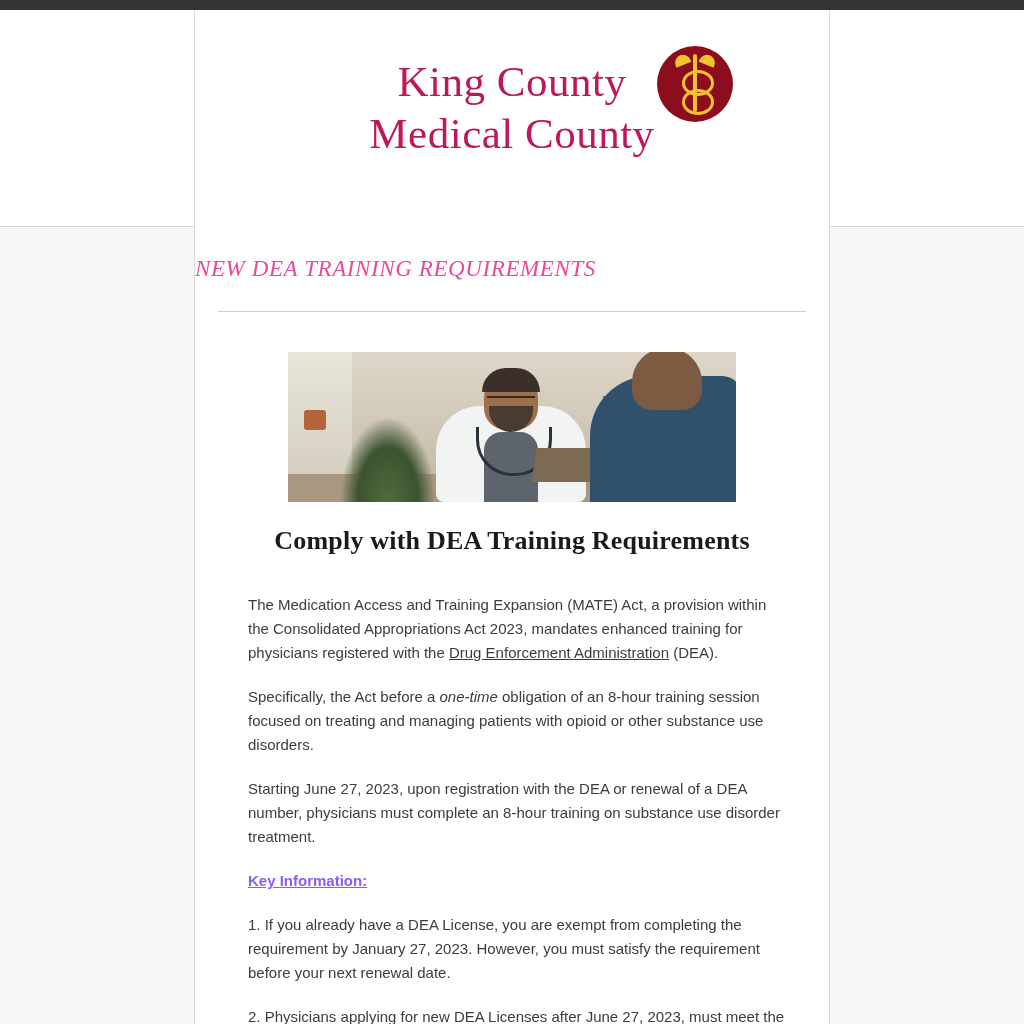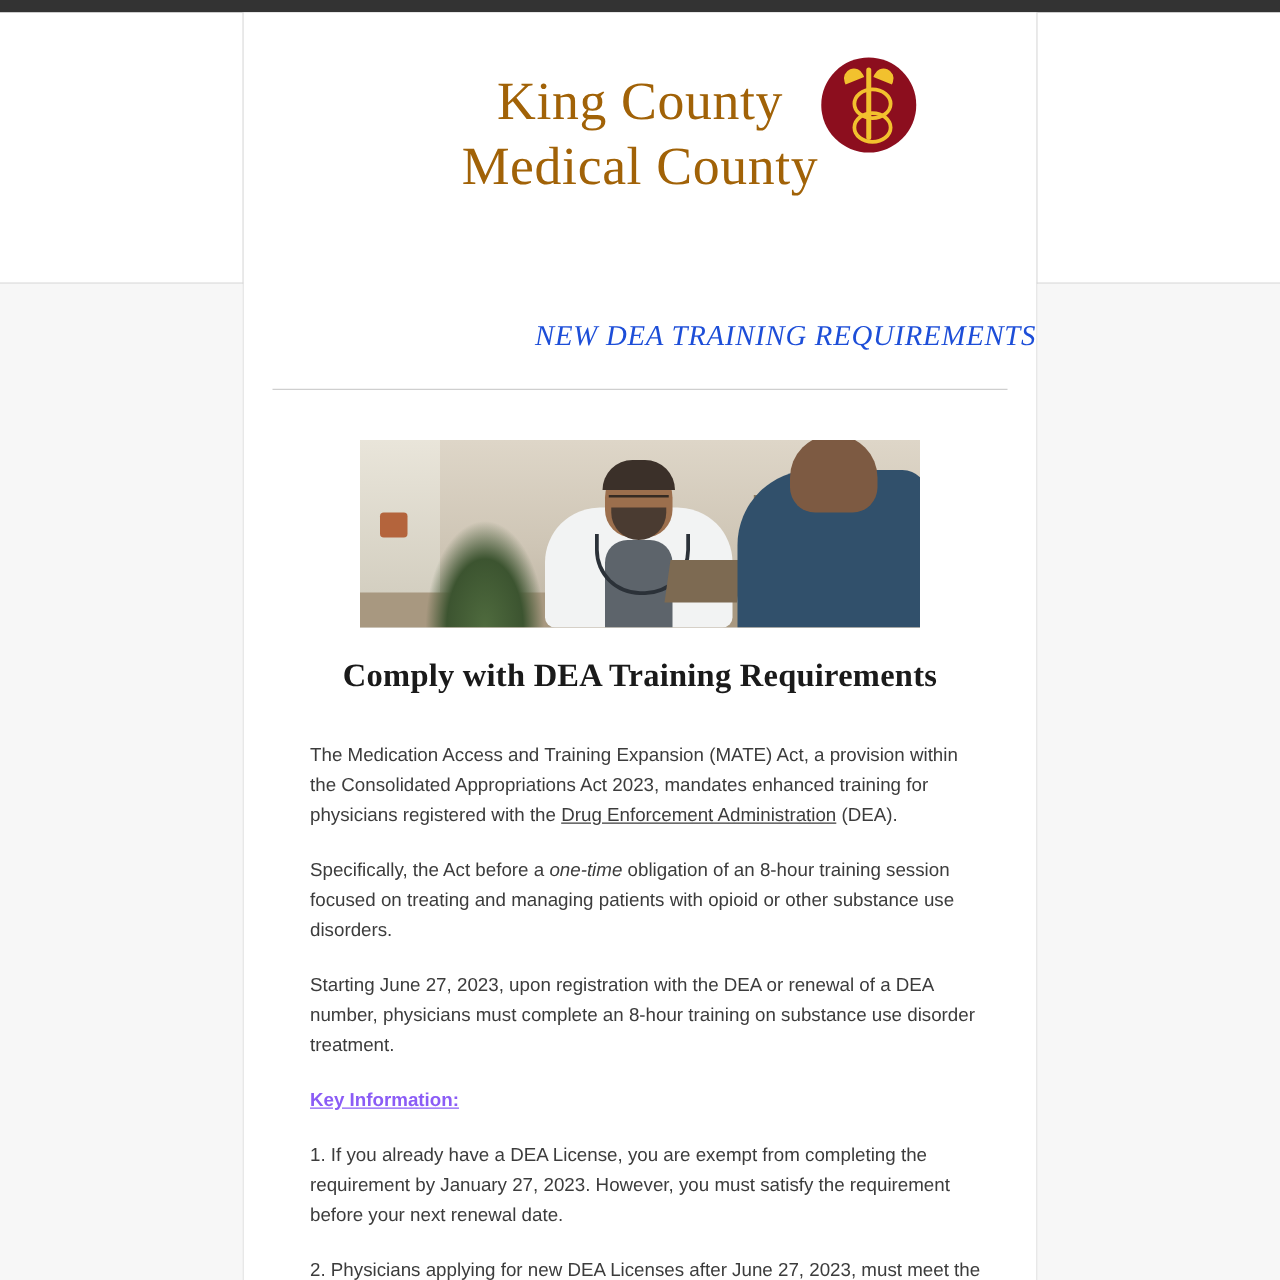--- a/index.html
+++ b/index.html
@@ -84,21 +84,21 @@
     position: absolute;
     left: 0; right: 0;
     top: 46px;
     text-align: center;
   }
   .logo-text {
     display: inline-block;
     font-family: "Liberation Serif", serif;
     font-size: 43px;
     line-height: 52px;
-    color: #a16207;
+    color: #be185d;
     letter-spacing: 0.5px;
     text-align: center;
     position: relative;
   }
   .logo-line {
     white-space: nowrap;
   }
   .logo-emblem {
     position: absolute;
     right: -78px;
@@ -137,26 +137,26 @@
     height: 20px;
     border: 3px solid #f2c12e;
     border-radius: 50%;
     background: transparent;
   }
   .logo-emblem .snake.s1 { top: 24px; }
   .logo-emblem .snake.s2 { top: 43px; }
 
   
   .headline {
-    text-align: right;
+    text-align: left;
     font-family: "Liberation Serif", serif;
     font-style: italic;
     font-size: 23px;
     letter-spacing: 0.6px;
-    color: #1d4ed8;
+    color: #ec4899;
     padding-top: 30px;
   }
   .divider {
     width: 588px;
     height: 1px;
     background: #cfcfcf;
     margin: 29px auto 0 auto;
   }
 
   

